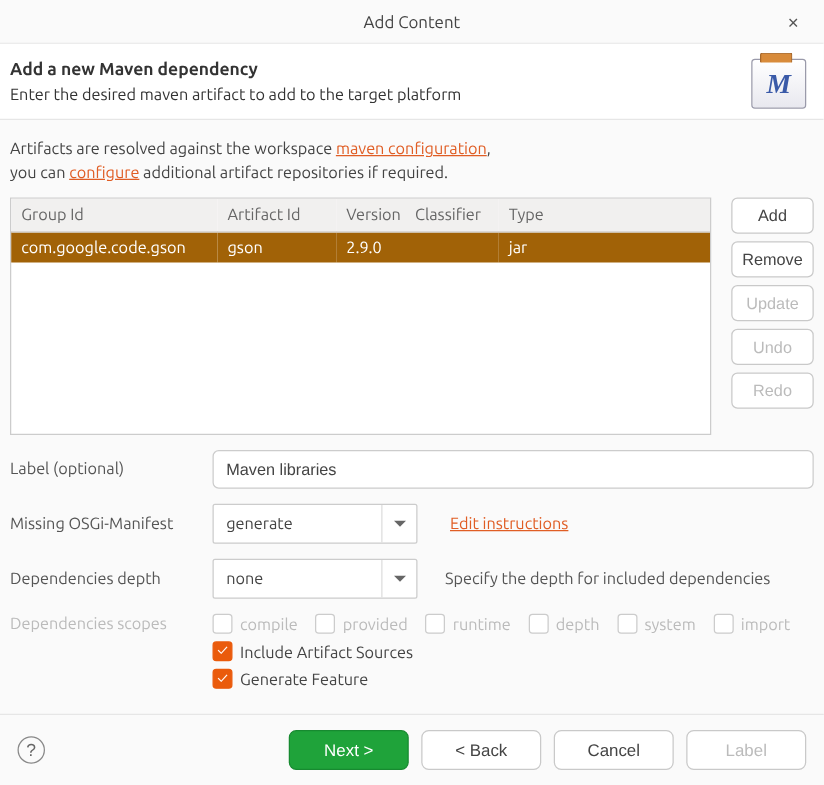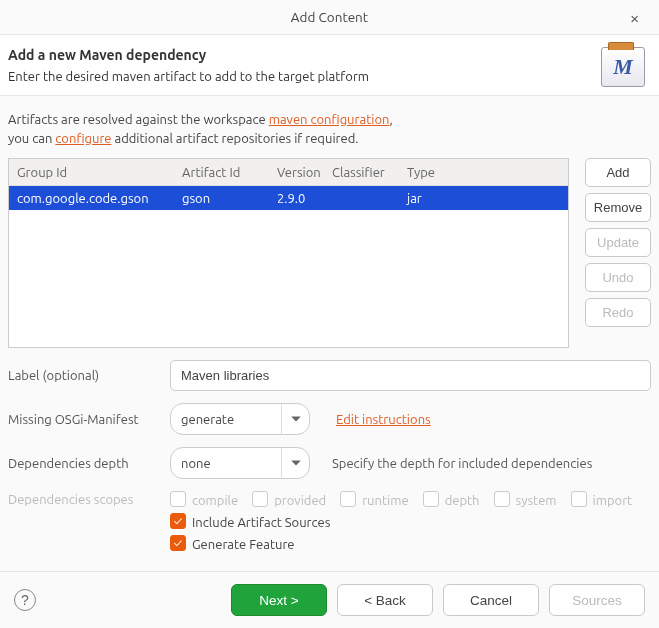--- a/index.html
+++ b/index.html
@@ -66,39 +66,39 @@
   .table-wrap{
     flex:1; border:1px solid #ccc; background:#fff; height:190px;
   }
   thead th {
     background: #f1f0ef; text-align:left; font-weight:normal;
     color:#666; padding: 6px 8px; border-bottom:1px solid #ddd;
     font-size:13px;
   }
   table { width:100%; border-collapse: collapse; table-layout: fixed; }
   tbody td { padding: 5px 8px; color:#fff; font-size:13px; }
-  tbody tr.selected { background:#1d4ed8; }
+  tbody tr.selected { background:#a16207; }
   .side-btns { display:flex; flex-direction:column; gap:6px; width:66px; }
   .btn {
     border:1px solid #c9c9c9; background:#fff; color:#444;
     border-radius:5px; padding: 6px 0; font-size:13px;
     cursor:pointer; text-align:center;
   }
   .btn:disabled, .btn.disabled { color:#bbb; cursor:default; }
   .form { padding: 12px 8px 4px 8px; }
   .row { display:flex; align-items:center; margin-bottom: 12px; gap: 12px;}
   .row .lbl { width: 150px; color:#555; }
   .row .lbl.disabled { color:#bbb; }
   .text-input {
     flex:1; border:1px solid #ccc; border-radius:5px; padding:7px 10px;
     font-size:13px; color:#444; background:#fff;
   }
   .select {
-    display:flex; align-items:center; border:1px solid #ccc; border-radius:13px;
-    background:#fff; width:140px; height:32px;
+    display:flex; align-items:center; border:1px solid #ccc; border-radius:2px;
+    background:#fff; width:164px; height:32px;
   }
   .select .val { flex:1; padding: 0 10px; color:#444; }
   .select .caret {
     width:28px; border-left:1px solid #ddd; height:100%;
     display:flex; align-items:center; justify-content:center;
   }
   .select .caret svg{ width:12px; height:12px; fill:#666; }
   .hint { color:#555; margin-left: 10px; }
   .chk { display:inline-flex; align-items:flex-end; gap:6px; color:#bbb; }
   .chk .box {
@@ -258,14 +258,14 @@
       </label>
   </div>
 </div>
 
 <div class="footer">
   <button class="help">?</button>
   <div class="spacer"></div>
   <button class="fbtn primary">Next &gt;</button>
   <button class="fbtn">&lt; Back</button>
   <button class="fbtn">Cancel</button>
-  <button class="fbtn" disabled="">Sources</button>
+  <button class="fbtn" disabled="">Label</button>
 </div>
 
 </body></html>

